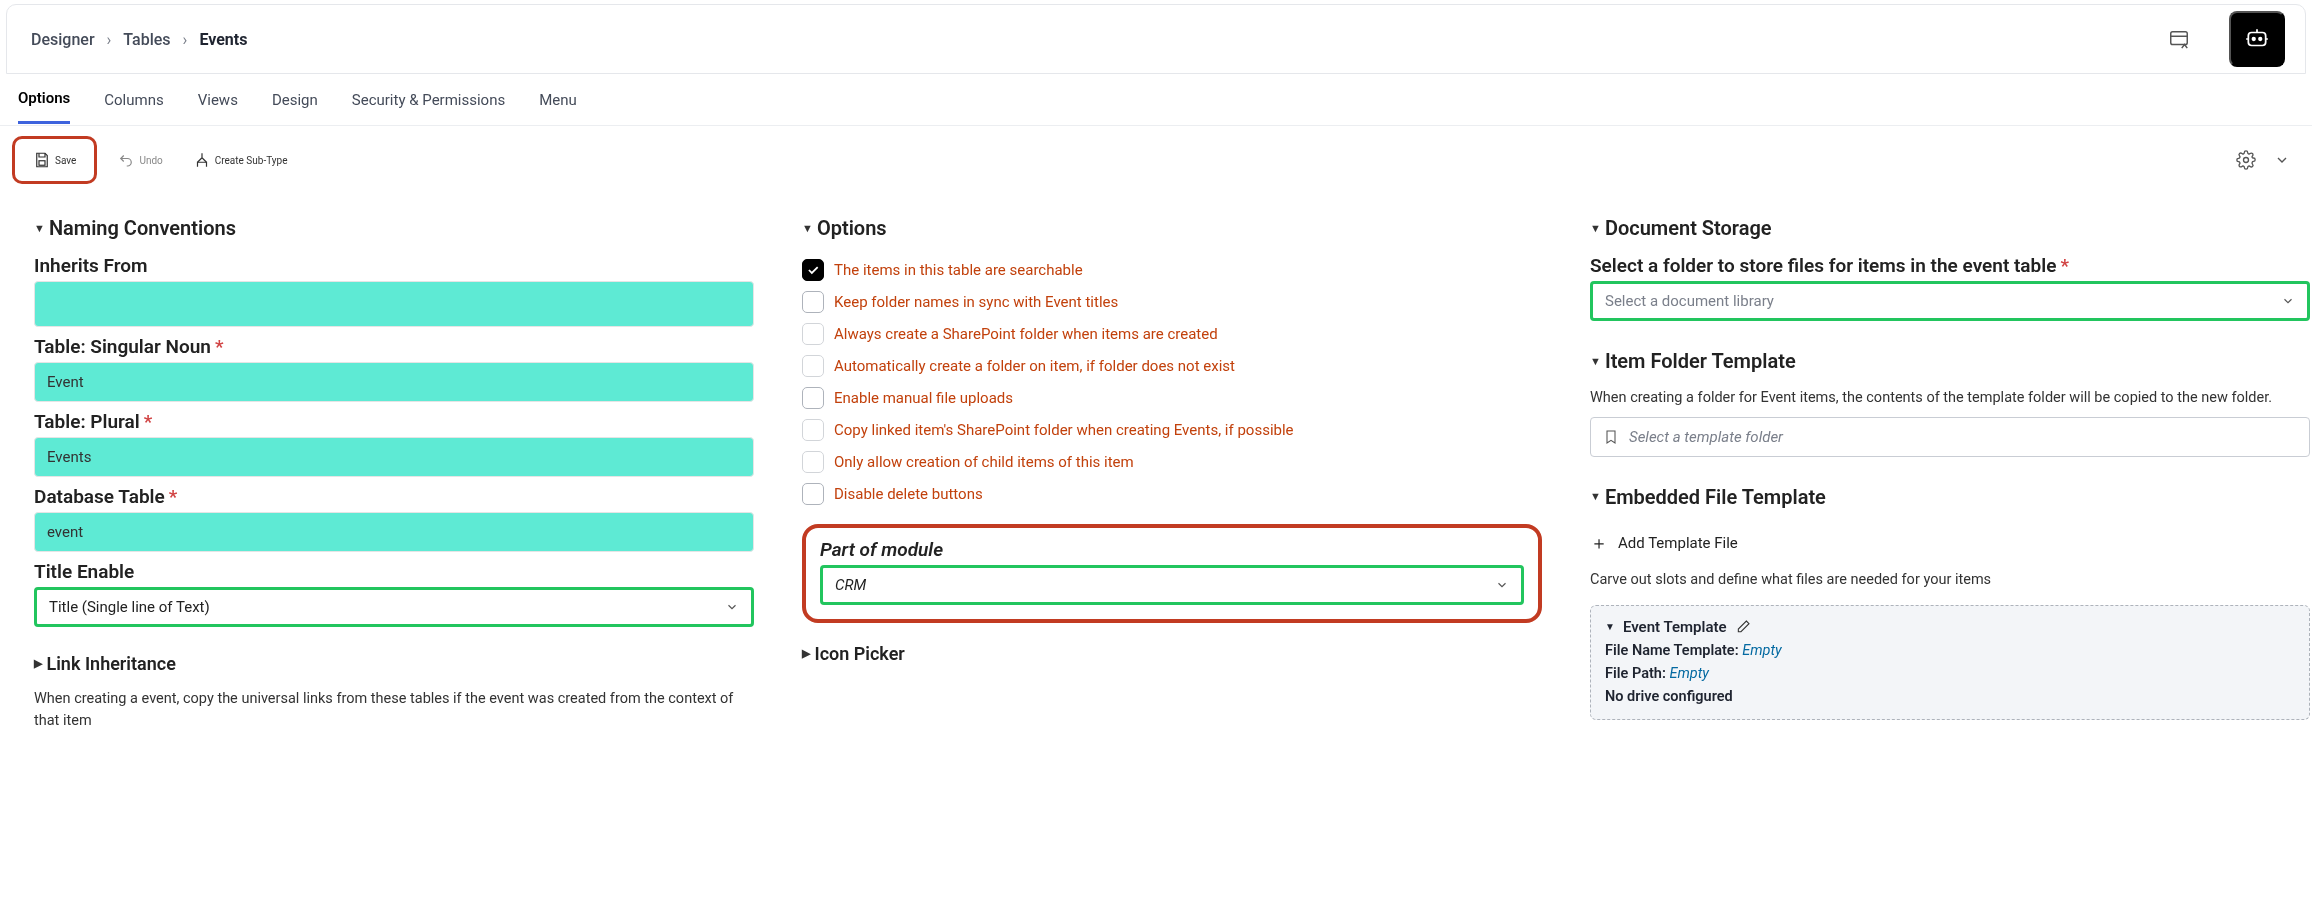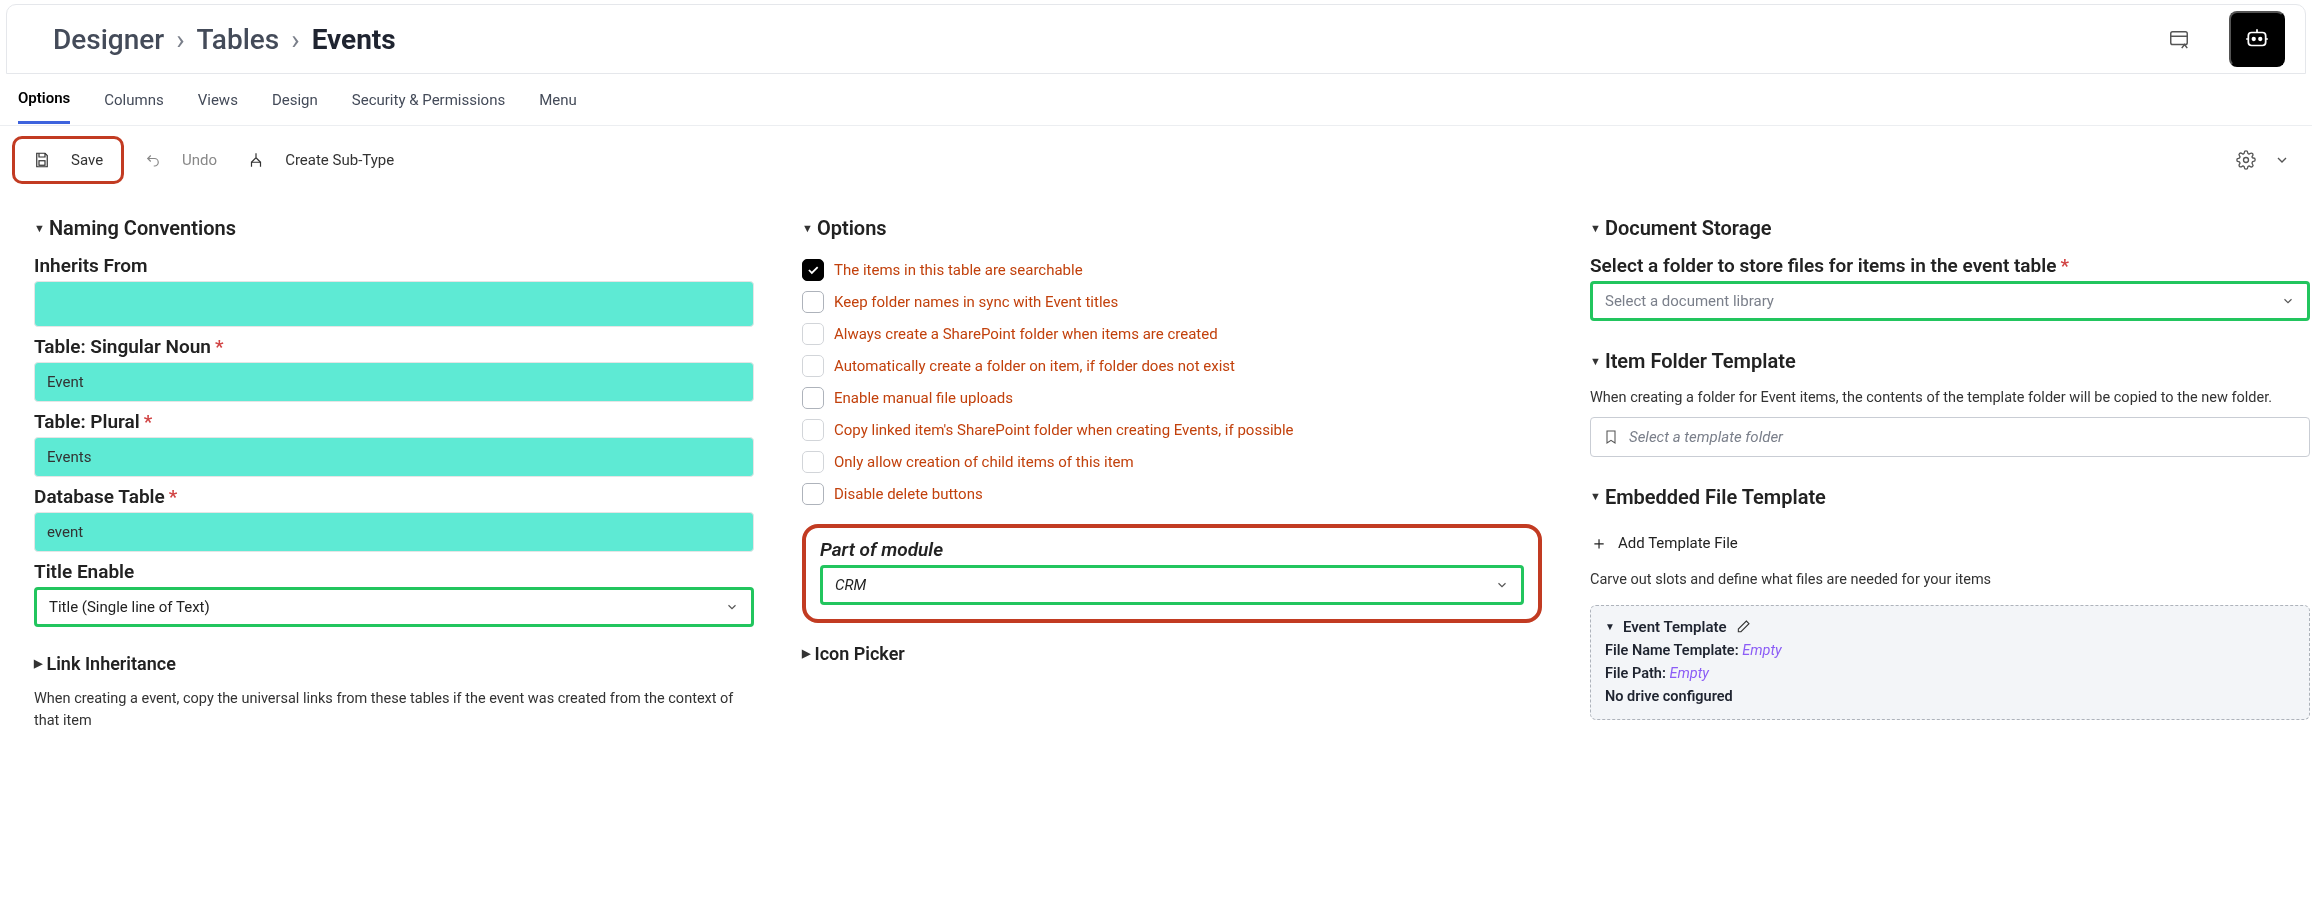--- a/index.html
+++ b/index.html
@@ -19,24 +19,23 @@
     height: 70px;
     padding: 0 20px 0 24px;
     border: 1px solid #e5e7eb;
     border-radius: 10px 10px 0 0;
     margin: 4px 6px 0 6px;
   }
   .breadcrumb {
     display: flex;
     align-items: center;
     gap: 12px;
-    font-size: 28px;
+    font-size: 16px;
     color: #444b59;
     font-weight: 500;
-    margin-left: 22px;
   }
   .breadcrumb .sep { color: #7a7f8a; font-weight: 400; }
   .breadcrumb .current { font-weight: 700; color: #1f2430; }
   .header-actions { display: flex; align-items: center; gap: 14px; }
   .icon-btn-sq {
     display: inline-flex; align-items:center; justify-content:center;
     width: 40px; height: 40px; border: none; background: transparent; cursor: pointer; color:#555;
   }
   .icon-btn-black {
     background:#000; color:#fff; border-radius:8px; width:56px; height:56px;
@@ -48,21 +47,21 @@
     padding: 0 18px; height: 52px;
     border-bottom: 1px solid #eceef1;
   }
   .tab { color:#444b59; font-size: 15px; cursor:pointer; padding: 14px 0; }
   .tab.active { color:#000; font-weight:600; border-bottom:3px solid #3e63dd; }
   .toolbar-row {
     display:flex; align-items:center; justify-content:space-between;
     padding: 10px 14px 10px 12px;
   }
   .toolbar-left { display:flex; align-items:center; gap:10px; }
-  .toolbar-btn { display:inline-flex; align-items:center; gap:20px; height:34px; padding:0 10px; cursor:pointer; color:#333; background:transparent; border:none; font-size:15px;}
+  .toolbar-btn { display:inline-flex; align-items:center; gap:4px; height:34px; padding:0 10px; cursor:pointer; color:#333; background:transparent; border:none; font-size:10px;}
   .toolbar-btn svg { flex:0 0 auto; }
   .save-highlight { border: 3px solid #c23b22; border-radius: 10px; padding: 4px 8px; }
   .sep-icon { color:#888; }
   .toolbar-right { display:flex; align-items:center; gap:8px; color:#555; padding-right:8px }
   .content-area {
     display:flex; gap: 48px; padding: 0 20px 20px 34px;
     max-height: calc(910px - 70px - 52px - 54px);
     overflow: hidden;
   }
   .col { flex: 0 0 auto; }
@@ -107,21 +106,21 @@
   }
   .select-with-icon .ph { color:#7a7f8a; font-size:15px; flex:1 }
   .plain-btn-row { display:flex; align-items:center; gap:10px; height:40px; cursor:pointer; font-size:15px; color:#222; margin-top:6px }
   .plus { font-size:18px; }
   .template-box {
     border:1px dashed #aeb3bb; border-radius:6px; padding:12px 14px 14px 14px; margin-top:14px; background:#f3f5f8;
   }
   .template-title { display:flex; align-items:center; gap:8px; font-weight:600; font-size:15px; }
   .template-line { font-size:14.5px; margin-top:6px; }
   .template-line .lab { font-weight:600; }
-  .template-line .val { font-style:italic; color:#8b5cf6; }
+  .template-line .val { font-style:italic; color:#0369a1; }
   svg { display:block; }
   button, input, select { font-family: inherit; }
 </style>
 </head>
 <body>
 
 <div class="header-bar">
   <div class="breadcrumb">
     <span>Designer</span>
     <span class="sep">›</span>

